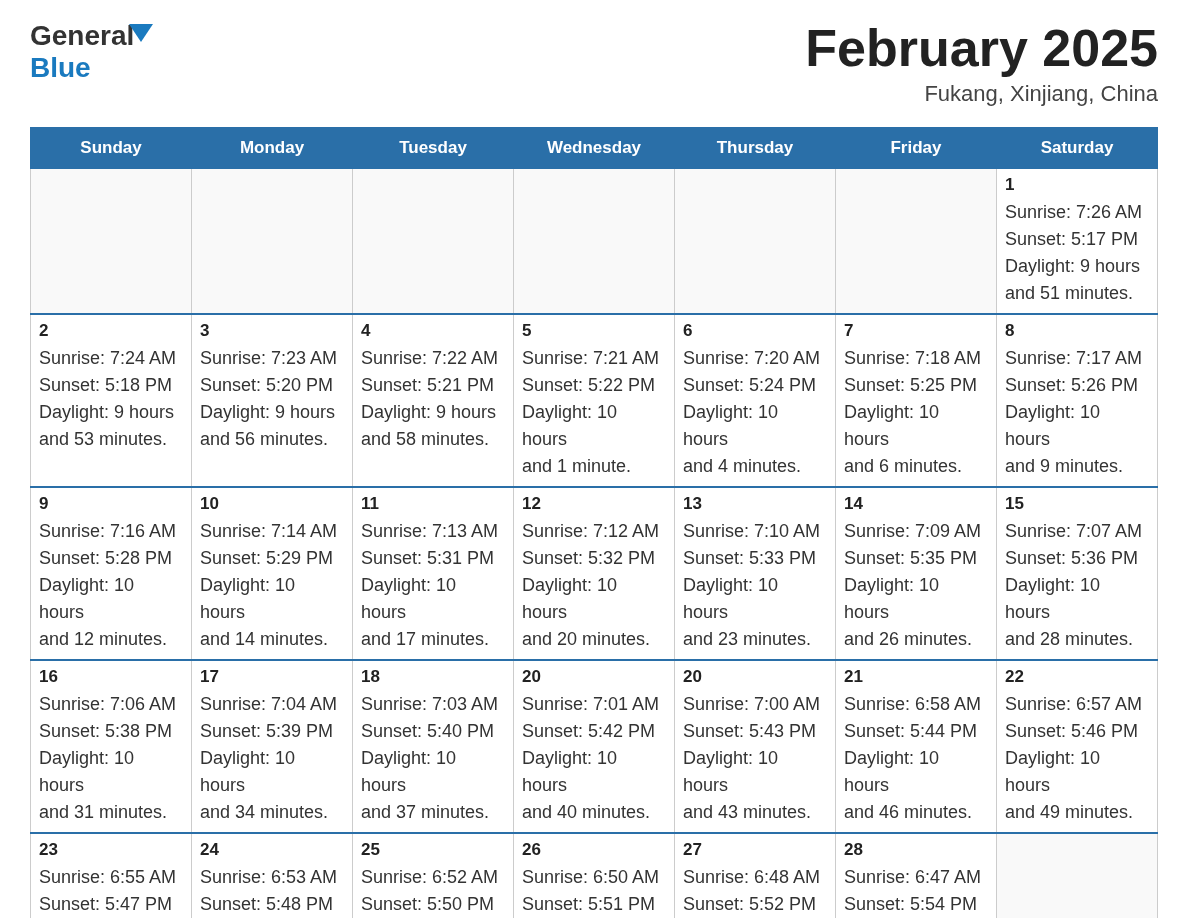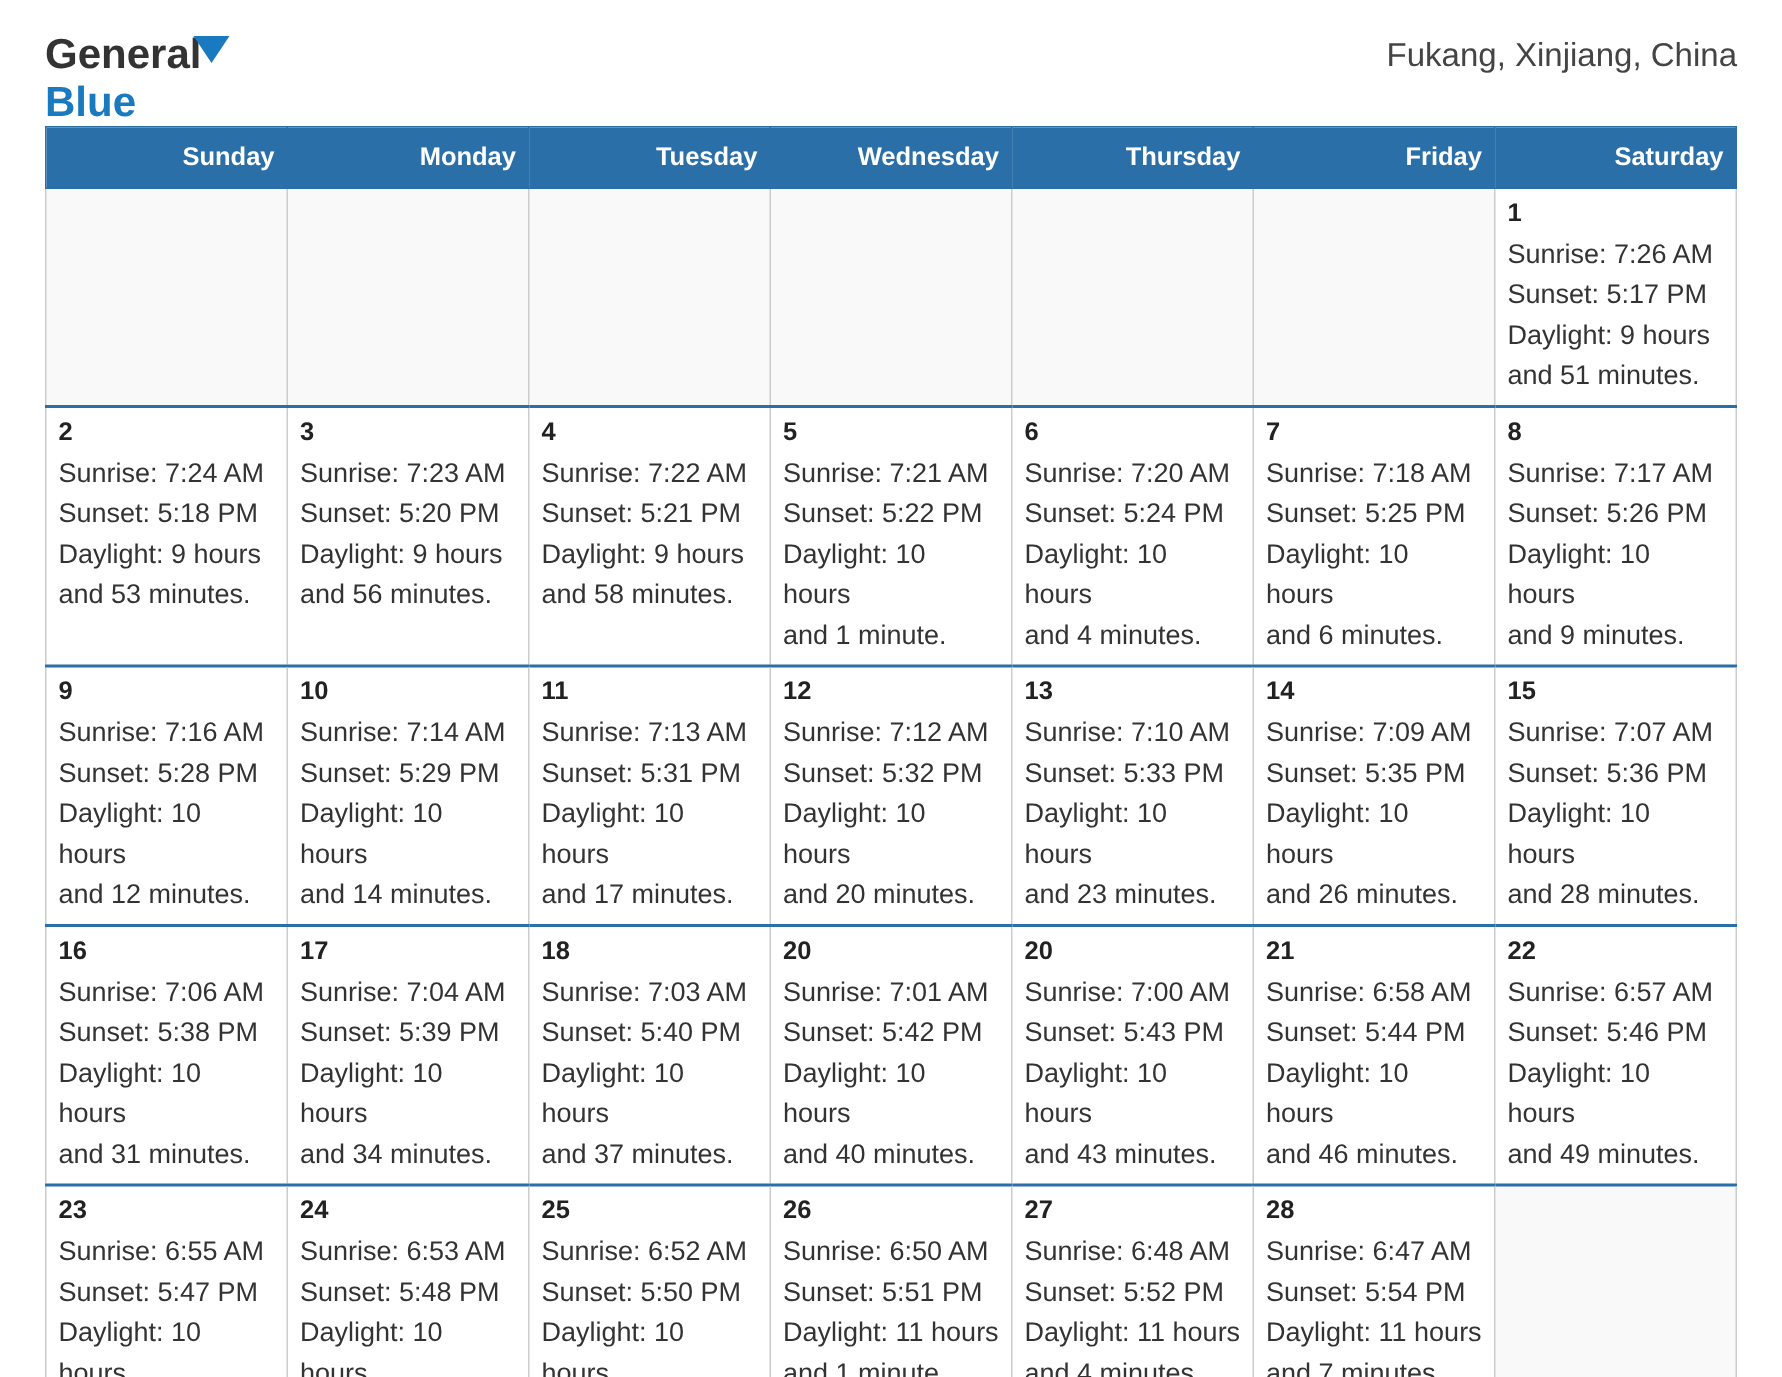--- a/index.html
+++ b/index.html
@@ -7,20 +7,21 @@
       font-family: Arial, sans-serif;
       background: #fff;
       padding: 20px 30px;
       width: 1188px;
       min-height: 918px;
     }
     .header {
       display: flex;
       justify-content: space-between;
       align-items: flex-start;
+      margin-bottom: 20px;
     }
     .logo {
       display: flex;
       align-items: flex-end;
       gap: 2px;
     }
     .logo-general {
       font-size: 28px;
       font-weight: bold;
       color: #333;
@@ -55,21 +56,21 @@
     .calendar {
       width: 100%;
       border-collapse: collapse;
     }
     .calendar th {
       background-color: #2a6fa8;
       color: #fff;
       font-size: 17px;
       font-weight: bold;
       padding: 10px 8px;
-      text-align: right;
+      text-align: center;
       border: 1px solid #2a6fa8;
       margin-left: 28px;
     }
     .calendar td {
       vertical-align: top;
       border: 1px solid #ccc;
       padding: 6px 8px;
       width: 14.28%;
       min-height: 120px;
       font-size: 13px;
@@ -111,20 +112,21 @@
   <div class="logo">
     <div class="logo-text-wrap">
       <div class="logo-top-row">
         <span class="logo-general">General</span>
         <div class="logo-arrow"></div>
       </div>
       <span class="logo-blue">Blue</span>
     </div>
   </div>
   <div class="header-right">
+    <div class="month-title">February 2025</div>
     <div class="location">Fukang, Xinjiang, China</div>
   </div>
 </div>
 
 <table class="calendar">
   <thead>
     <tr>
     <th>Sunday</th>
         <th>Monday</th>
         <th>Tuesday</th>

